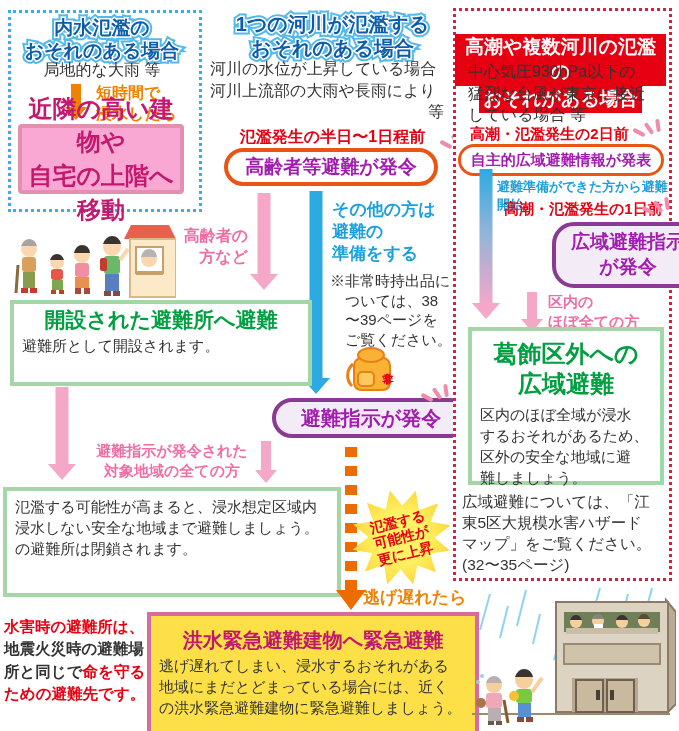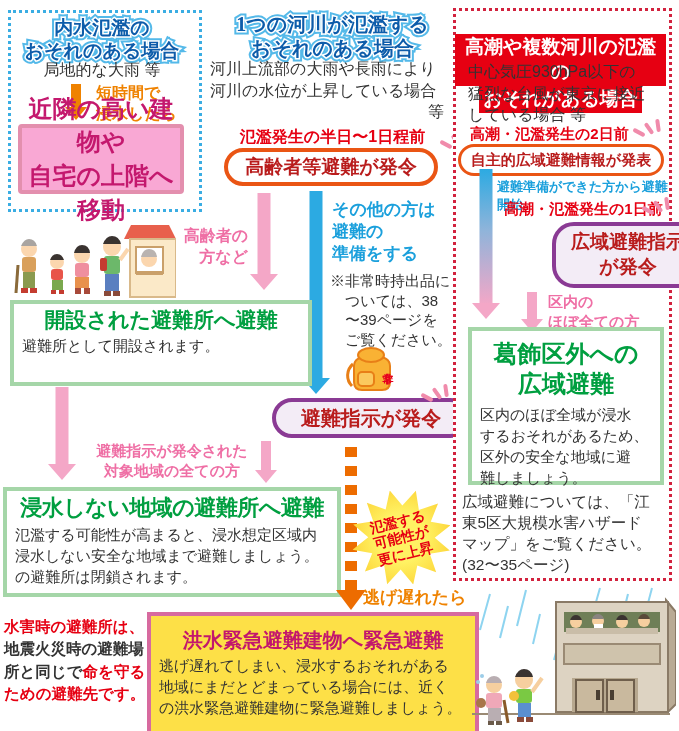--- a/index.html
+++ b/index.html
@@ -21,21 +21,21 @@
               width:100%;white-space:pre-line;}
   .blue-title::before{z-index:-2;color:#54b9e9;-webkit-text-stroke:7px #54b9e9;}
   .blue-title::after{z-index:-1;color:#fff;-webkit-text-stroke:3px #fff;}
 
   
   .redstrip{display:inline-block;background:#e60012;color:#fff;font-weight:bold;
             font-size:19px;padding:0 4px 2px;}
 
   
   .pill{position:absolute;display:flex;align-items:center;justify-content:center;text-align:center;
-        background:#fff;border:4px solid #ea5514;border-radius:22px;font-weight:bold;color:#b91c1c;}
+        background:#fff;border:4px solid #ea5514;border-radius:22px;font-weight:bold;color:#a21caf;}
   .pill.purple{border-color:#8a3a94;background:#f3ecf6;margin-left:44px;}
   .pill.thin{border-width:3px;border-radius:16px;}
 
   
   .greenbox{position:absolute;background:#fff;border:4px solid #a5d6a8;padding:3px 8px;}
   .gb-title{color:#009f40;font-weight:bold;text-align:center;line-height:1.25;}
   .gb-body{color:#333;font-size:15px;line-height:1.4;margin-top:2px;}
 
   
   .pinkedge{position:absolute;background:#fde047;border:4px solid #d76a9f;padding:9px 8px;}
@@ -90,26 +90,26 @@
   <div class="abs body-text" style="left:8px;top:60px;width:188px;text-align:center;">局地的な大雨 等</div>
   <div class="varrow sm" style="left:62px;top:84px;height:36px;--c:#ef8200;">
       <i class="shaft"></i>
       <i class="head"></i>
     </div>
   <div class="abs ml orangelabel" style="left:96px;top:83px;width:100px;font-size:16px;line-height:1.3;">短時間で
 浸水したら</div>
   <div class="pinkbox ml" style="left:18px;top:124px;width:158px;height:62px;">近隣の高い建物や
 自宅の上階へ移動</div>
 
-  <div class="blue-title" style="left:205px;top:12px;width:255px;font-size:20px;font-family:Liberation Serif, serif;" data-text="1つの河川が氾濫する
+  <div class="blue-title" style="left:205px;top:12px;width:255px;font-size:20px;" data-text="1つの河川が氾濫する
 おそれのある場合">1つの河川が氾濫する
 おそれのある場合</div>
   <div class="abs body-text" style="left:210px;top:58px;width:244px;line-height:1.35;">
+    <div>河川の水位が上昇している場合</div>
     <div>河川上流部の大雨や長雨により</div>
-    <div>河川の水位が上昇している場合</div>
     <div style="text-align:right;padding-right:10px;">等</div>
   </div>
   <div class="abs redlabel" style="left:225px;top:127px;width:215px;text-align:center;font-size:16px;">氾濫発生の半日〜1日程前</div>
   <div class="pill" style="left:224px;top:148px;width:206px;height:30px;font-size:19px;">高齢者等避難が発令</div>
   <div class="flash" style="left:443px;top:131px;">
       <i></i>
       <i></i>
       <i></i>
     </div>
 
@@ -201,21 +201,20 @@
   </svg>
 
   <div class="greenbox" style="left:10px;top:300px;width:278px;height:72px;">
     <div class="gb-title" style="font-size:21px;font-family:Liberation Serif, serif;">開設された避難所へ避難</div>
     <div class="gb-body">
       <div>避難所として開設されます。</div>
     </div>
   </div>
 
   <div class="greenbox" style="left:3px;top:487px;width:314px;height:96px;">
-    <div class="gb-title" style="font-size:22px;letter-spacing:-0.5px;">浸水しない地域の避難所へ避難</div>
     <div class="gb-body">
       <div>氾濫する可能性が高まると、浸水想定区域内</div>
       <div>浸水しない安全な地域まで避難しましょう。</div>
       <div>の避難所は閉鎖されます。</div>
     </div>
   </div>
 
   <div class="varrow dash" style="left:337px;top:447px;height:163px;">
       <i class="shaft"></i>
       <i class="head"></i>

